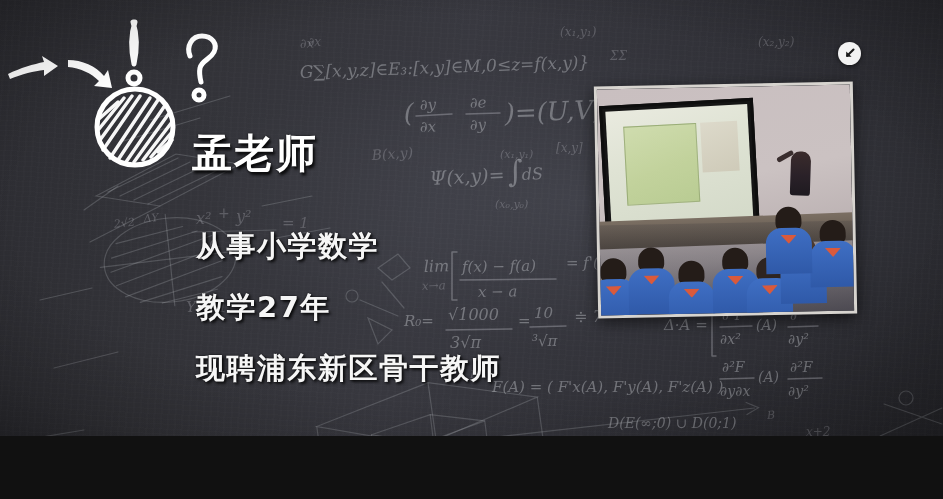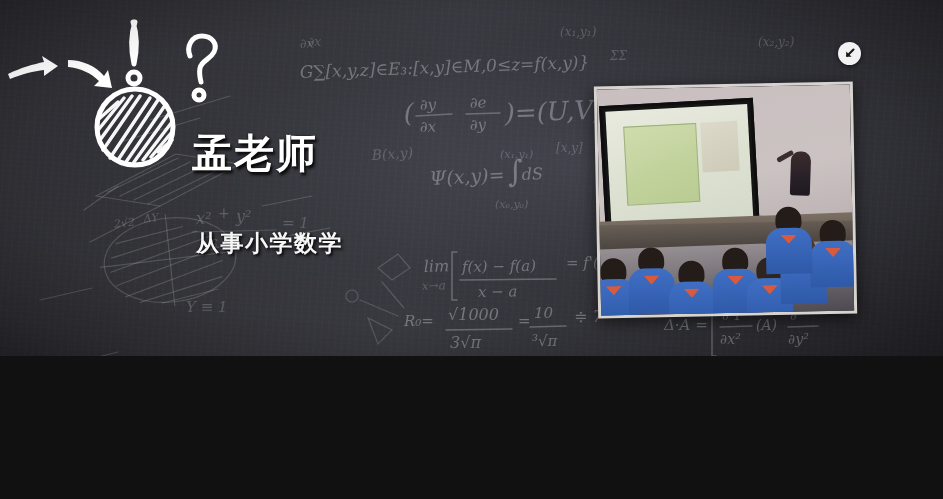--- a/index.html
+++ b/index.html
@@ -1,20 +1,20 @@
 <!DOCTYPE html>
 <html><head>
 <meta charset="utf-8">
 <style>
   html,body{margin:0;padding:0;background:#111;}
   body{font-family:"DejaVu Sans","Liberation Sans",sans-serif;}
 
   #stage{
     position:relative;
-    width:943px;height:356px;
+    width:943px;height:436px;
     overflow:hidden;
     background:#2b2b30;
   }
 
   
   .board{
     position:absolute;inset:0;
     background:
       radial-gradient(120% 100% at 62% 46%, rgba(78,80,90,.50) 0%, rgba(54,55,63,.30) 34%, rgba(26,26,30,.10) 66%, rgba(12,12,15,.55) 100%),
       linear-gradient(103deg,#2c2c31 0%,#333338 22%,#3a3a41 46%,#2f2f35 72%,#232327 100%);
@@ -40,21 +40,21 @@
   
   .title{
     position:absolute;left:192px;top:126px;
     font-size:40px;font-weight:bold;color:#ffffff;
     letter-spacing:2px;
     text-shadow:2px 3px 3px rgba(0,0,0,.85), 0 0 2px rgba(0,0,0,.9);
     white-space:nowrap;
   }
   .bullets{position:absolute;left:196px;top:232px;}
   .bullet{
-    font-size:23px;font-weight:bold;color:#f6f6f6;
+    font-size:29px;font-weight:bold;color:#f6f6f6;
     letter-spacing:1.5px;
     line-height:1;
     margin-bottom:32px;
     text-shadow:2px 2px 3px rgba(0,0,0,.8), 0 0 2px rgba(0,0,0,.85);
     white-space:nowrap;
   }
   .bullet:last-child{margin-bottom:0;}
 
   
   .video{
@@ -370,20 +370,22 @@
           <div class="body"></div>
           <div class="collar"></div>
         </div>
     </div>
   </div>
 
   <div class="title">孟老师</div>
 
   <div class="bullets">
     <div class="bullet">从事小学数学</div>
+    <div class="bullet">教学27年</div>
+    <div class="bullet">现聘浦东新区骨干教师</div>
   </div>
 
   <div class="collapse-btn">
     <svg width="13" height="13" viewBox="0 0 13 13">
       <path d="M10.5 2.5 L4.2 8.8" stroke="#1a1a1a" stroke-width="2.1" stroke-linecap="round"></path>
       <path d="M3.2 4.4 L3.2 9.8 L8.6 9.8 Z" fill="#1a1a1a"></path>
     </svg>
   </div>
 
 </div>

